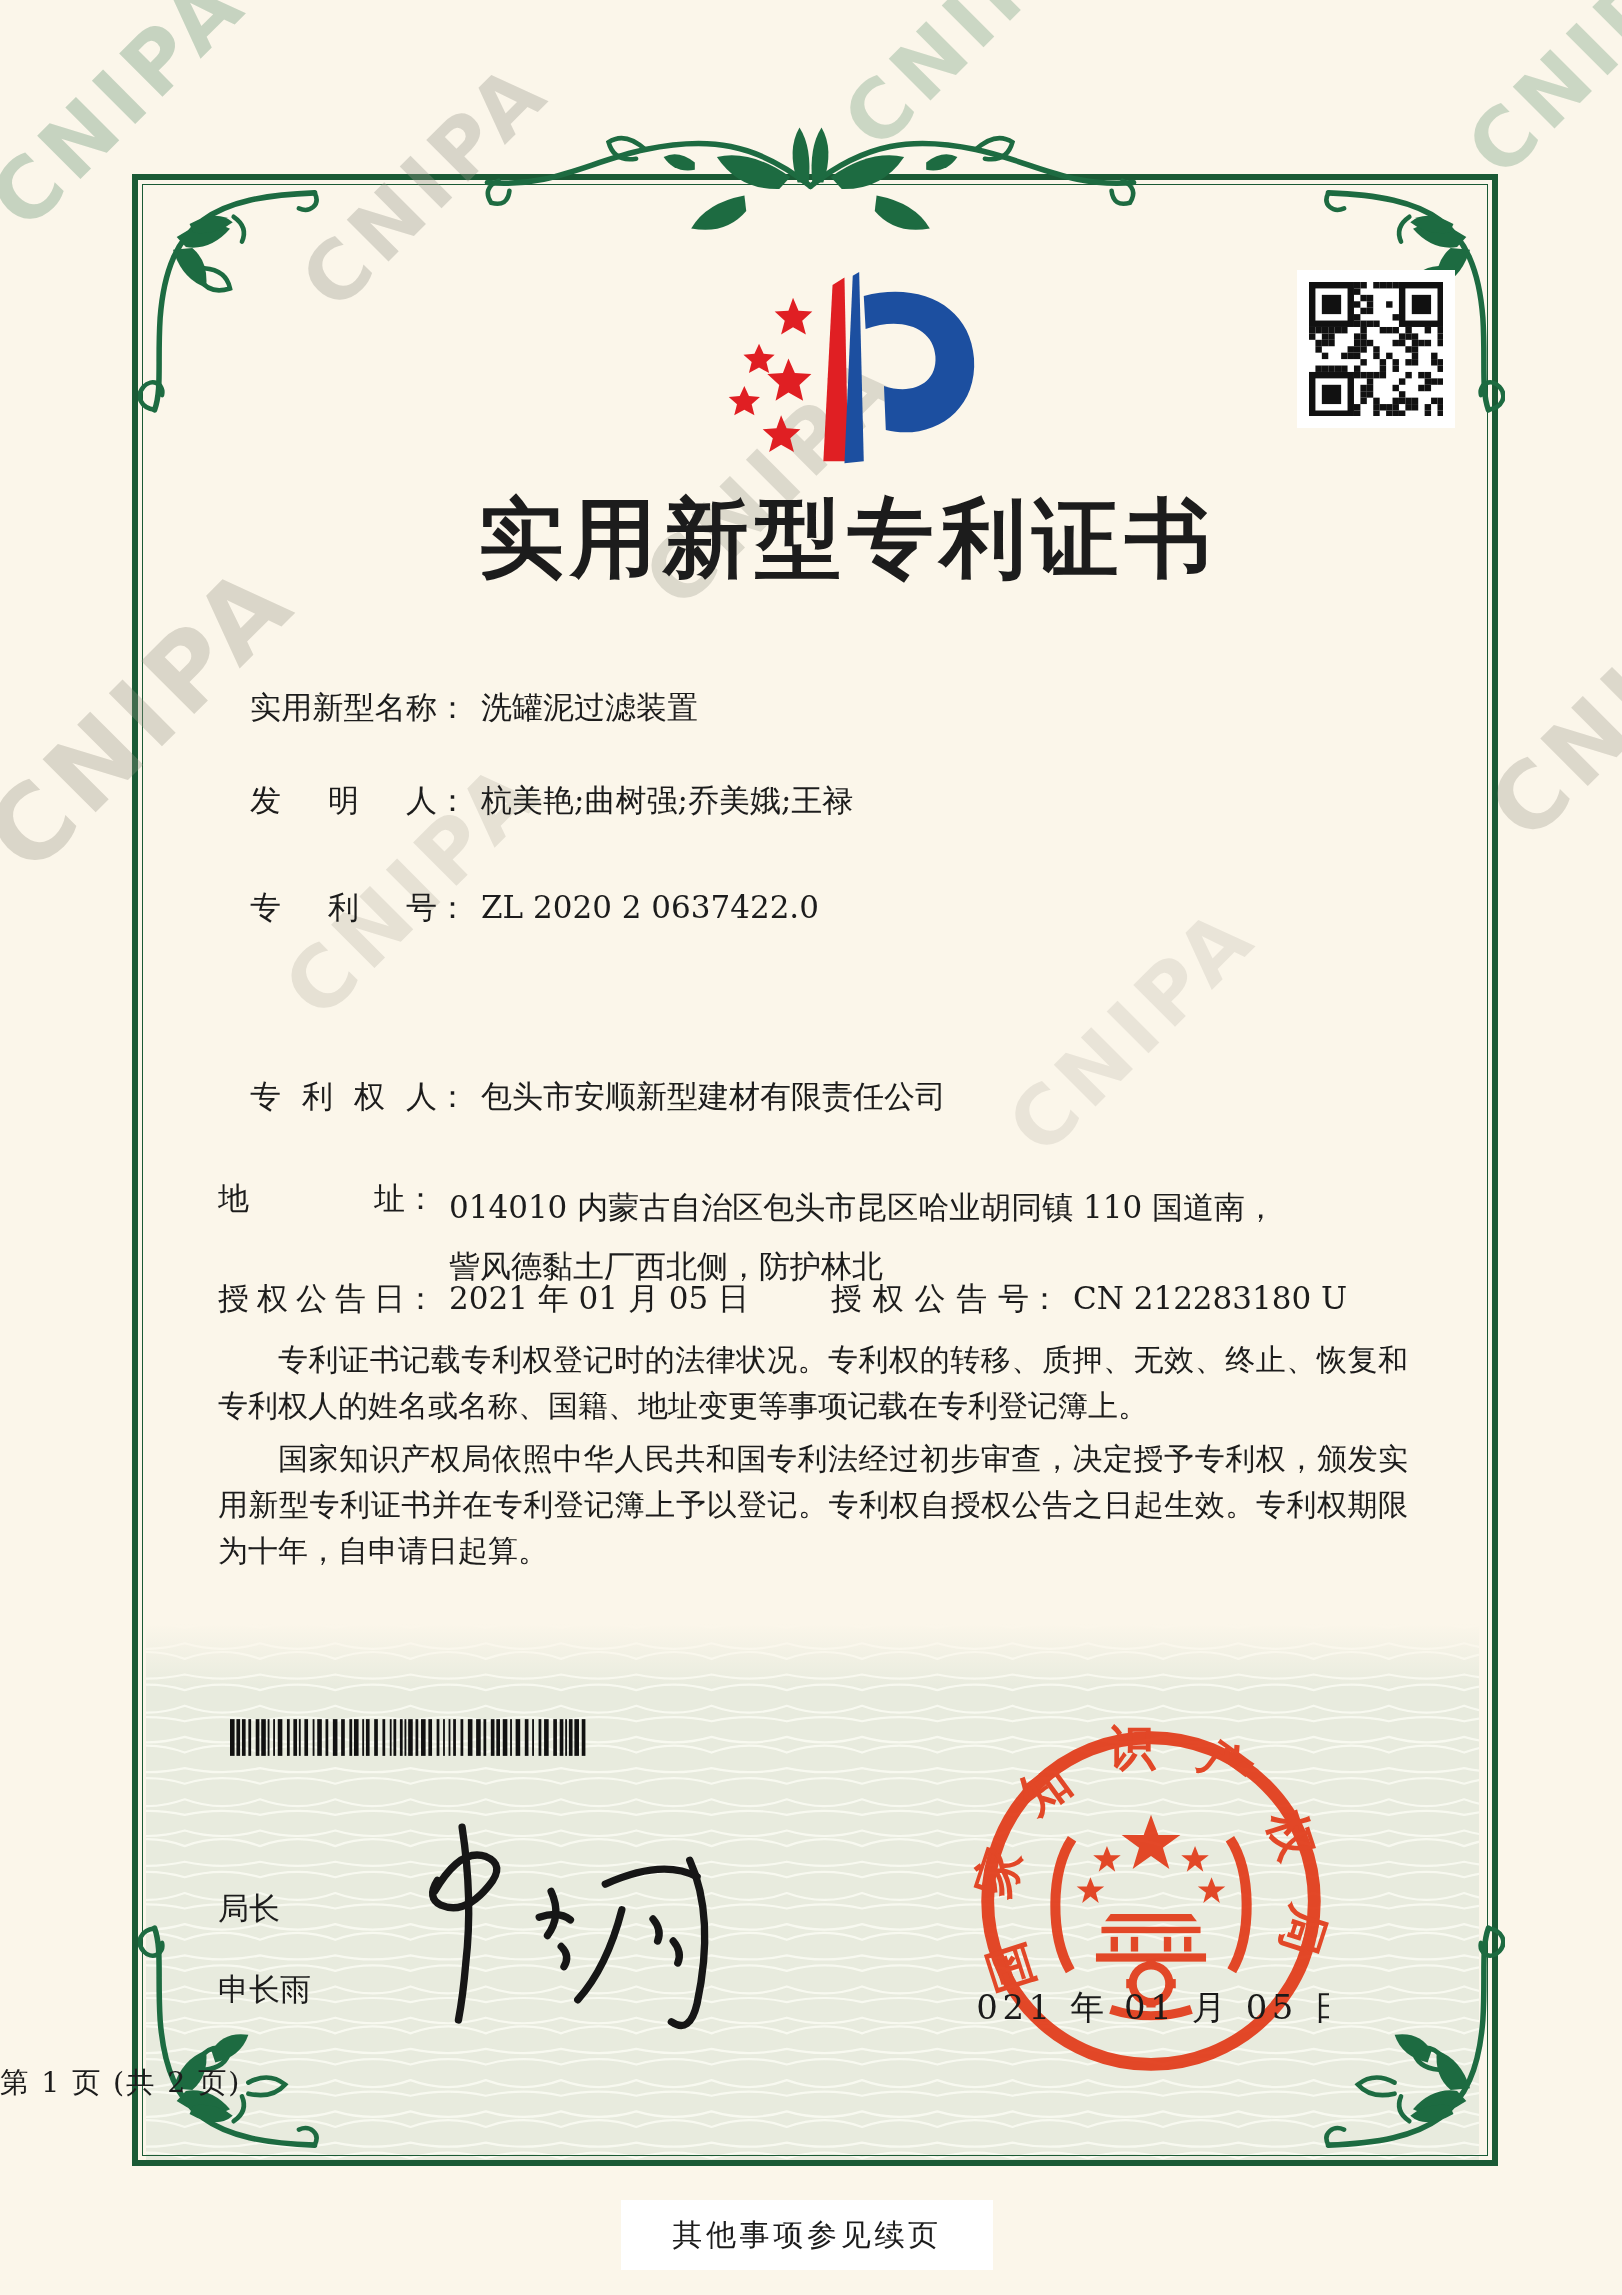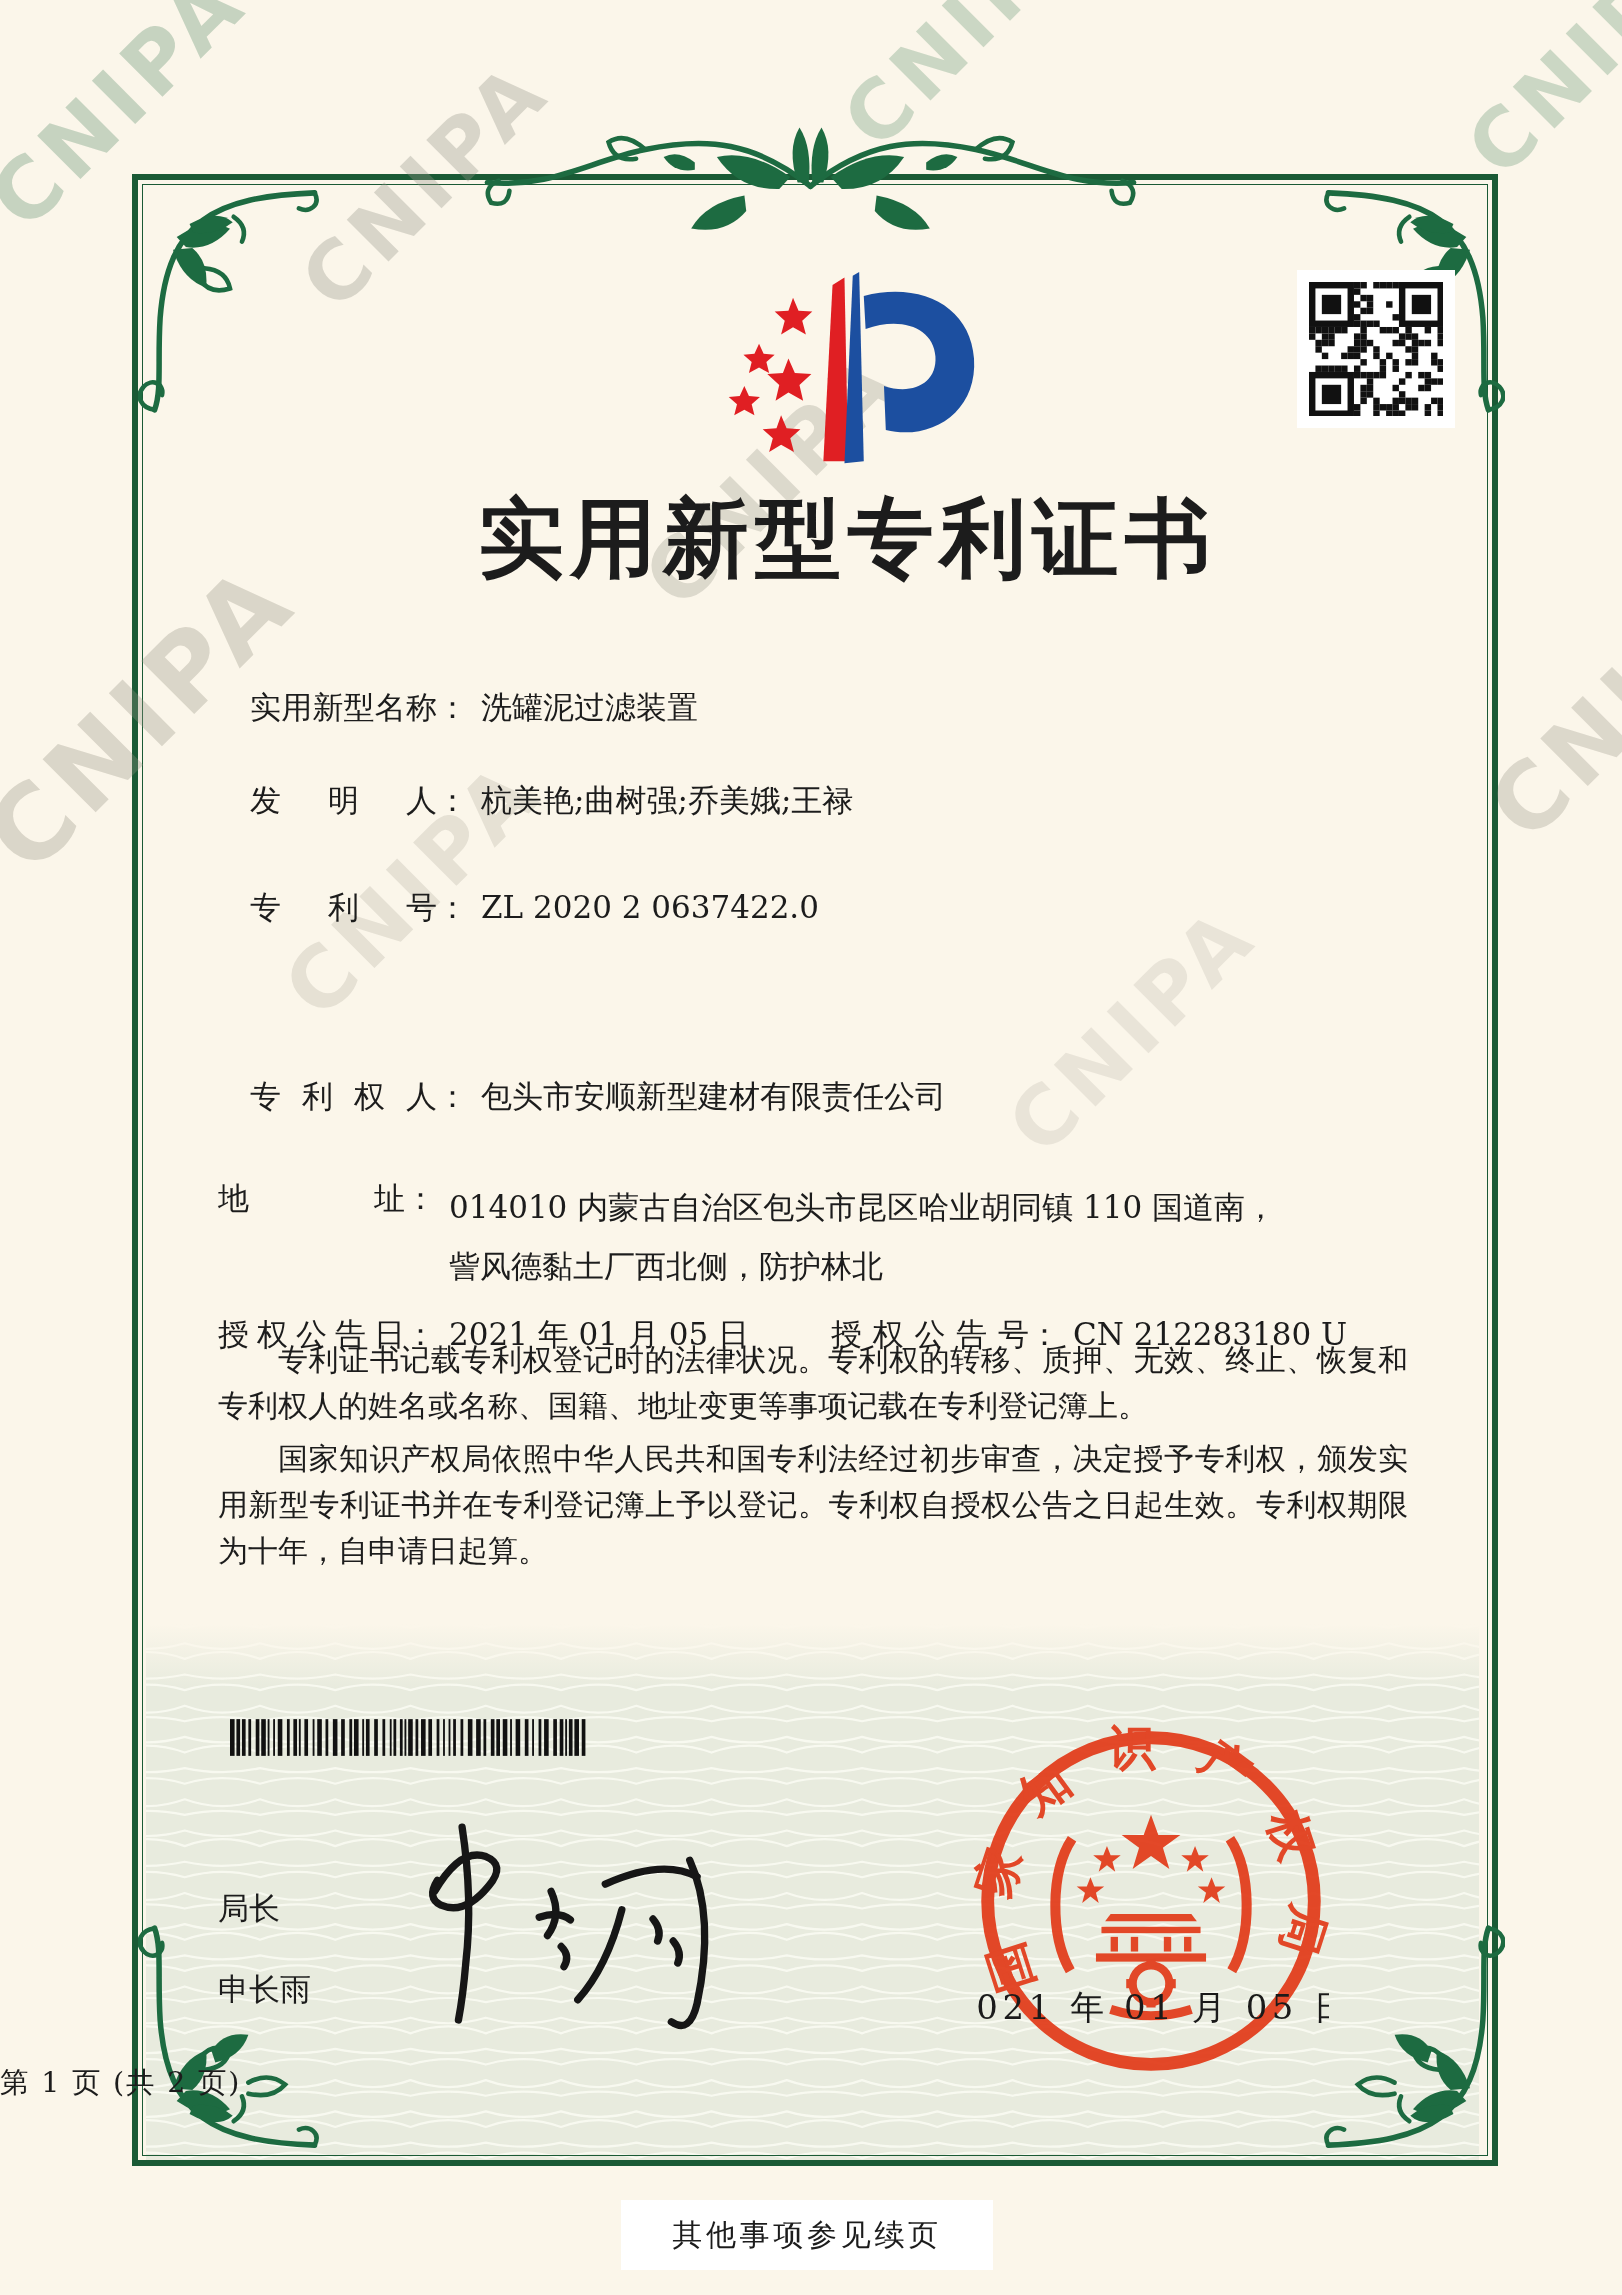--- a/index.html
+++ b/index.html
@@ -61,21 +61,21 @@
   .row{position:absolute; left:218px; z-index:3; font-size:31px; white-space:nowrap;margin-left:32px;}
   .lbl{
     display:inline-block; width:187px; text-align:justify; text-align-last:justify;
     vertical-align:top;
   }
   .val{margin-left:13px;}
   .r1{top:687px;} .r2{top:780px;} .r3{top:887px;} .r4{top:983px;} .r5{top:1076px;}
   .row-addr{position:absolute; left:218px; top:1178px; z-index:3; font-size:31px;}
   .addr-wrap{display:flex;}
   .addr-val{margin-left:13px; line-height:59px; white-space:nowrap;}
-  .row-grant{position:absolute; left:218px; top:1278px; z-index:3; font-size:31px; white-space:nowrap;margin-top:36px;}
+  .row-grant{position:absolute; left:218px; top:1278px; z-index:3; font-size:31px; white-space:nowrap;}
   .grant2{position:absolute; left:613px; top:0;}
   .lbl2{display:inline-block; width:198px; text-align:justify; text-align-last:justify; vertical-align:top;}
   
   .body-text{
     position:absolute; left:218px; top:1337px; width:1190px; z-index:3;
     font-size:30px; line-height:46px; text-align:justify;
   }
   .body-text p{margin:0 0 7.3px 0; text-indent:2em;}
   
   .barcode{position:absolute; left:230px; top:1719px; z-index:3;}

